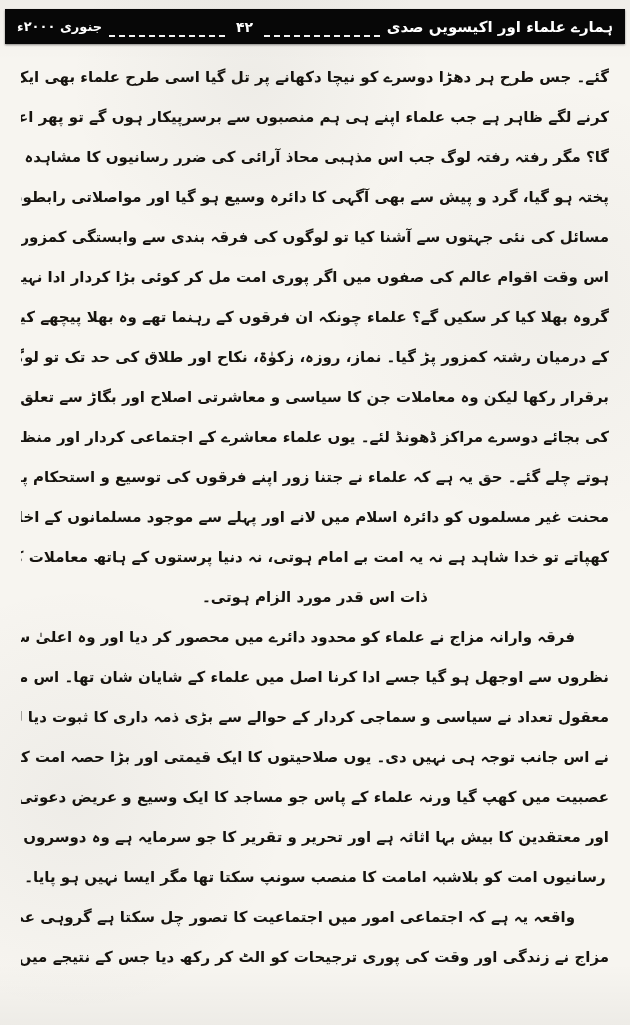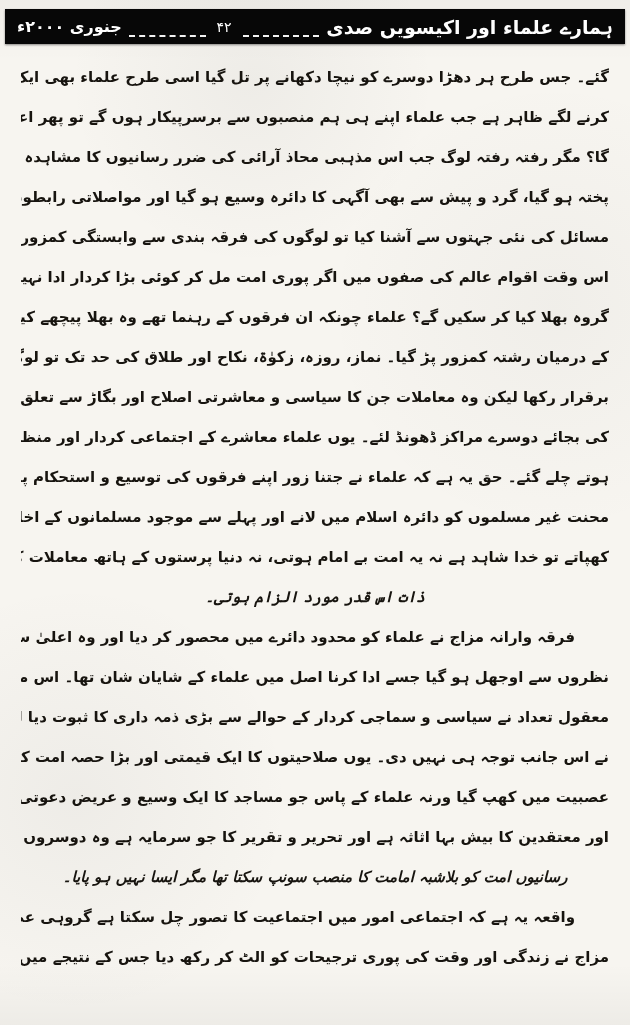--- a/index.html
+++ b/index.html
@@ -30,34 +30,34 @@
     color: #ffffff;
     display: flex;
     align-items: center;
     padding: 0 12px;
     box-sizing: border-box;
     direction: rtl;
     box-shadow: 0 1px 2px rgba(0,0,0,0.45);
   }
 
   .header-title {
-    font-size: 19px;
+    font-size: 15px;
     font-weight: bold;
     white-space: nowrap;
   }
 
   .header-page-number {
     font-size: 14px;
-    font-weight: normal;
+    font-weight: bold;
     white-space: nowrap;
     padding: 0 4px;
   }
 
   .header-date {
-    font-size: 16px;
+    font-size: 13px;
     font-weight: bold;
     white-space: nowrap;
   }
 
   .dashed-leader {
     flex: 1 1 auto;
     height: 52%;
     border-bottom: 2px dashed #f2f2f2;
     margin: 0 7px;
     min-width: 30px;
@@ -85,21 +85,20 @@
   }
 
   .text-line.indent-first {
     padding-right: 34px;
   }
 
   .text-line.para-end {
     text-align: center;
     text-align-last: center;
     white-space: nowrap;
-    font-style: italic;
   }
 </style>
 </head>
 <body>
 
 <div class="scan-page">
 
   <div class="header-bar">
     <span class="header-title">ہمارے علماء اور اکیسویں صدی</span>
     <span class="dashed-leader"></span>

